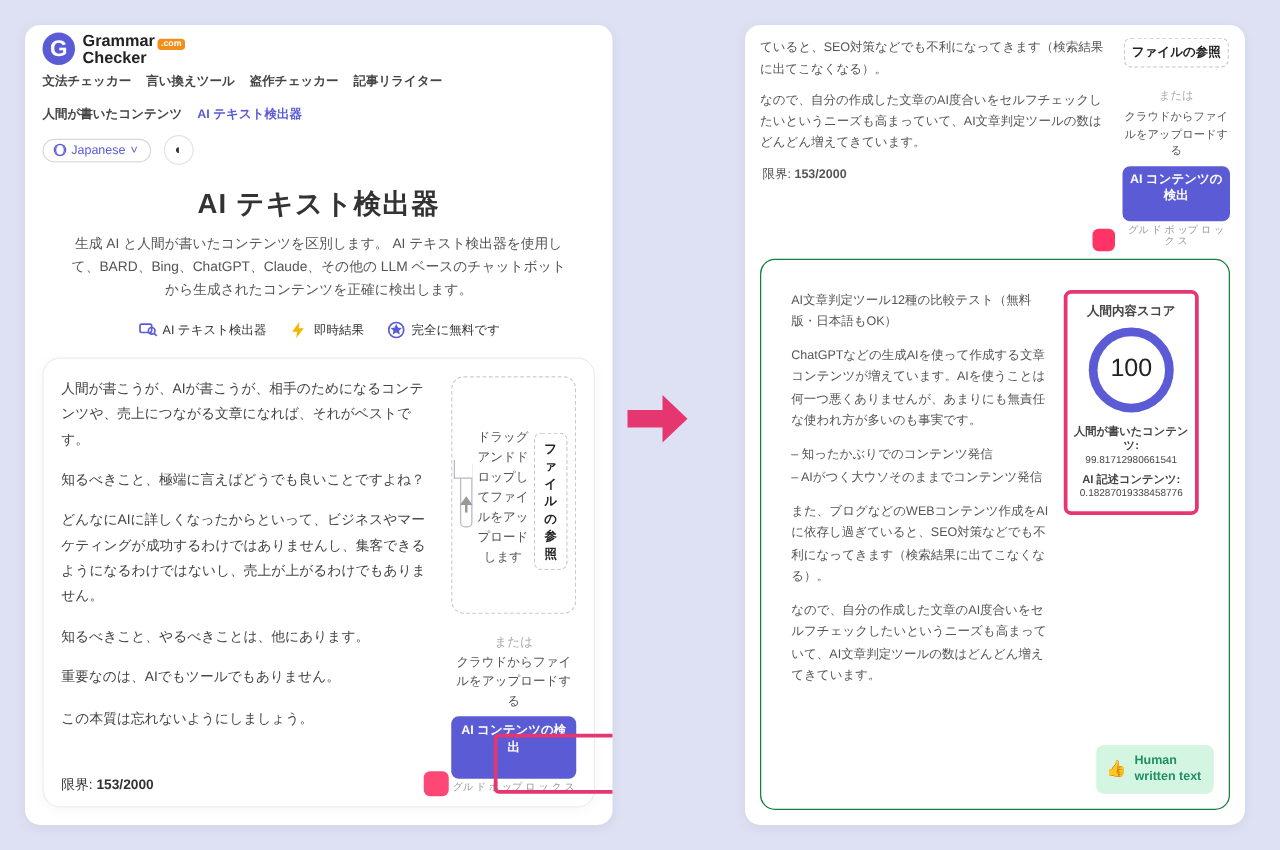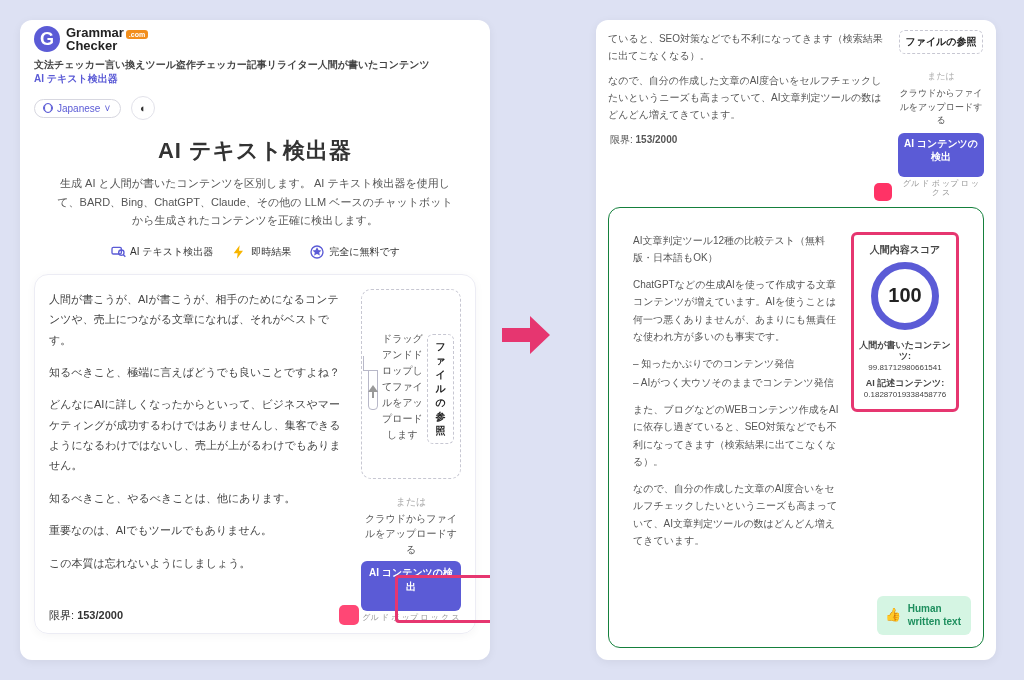--- a/index.html
+++ b/index.html
@@ -22,21 +22,21 @@
   }
   .logo-bar { padding:6px 14px 0; display:flex; align-items:center; gap:6px;}
   .logo-g {
     width:26px; height:26px;border-radius:50%;
     background:#5b5bd6; color:#fff; font-weight:900; font-size:18px;
     display:flex; align-items:center; justify-content:center;
   }
   .logo-text { font-weight:800; font-size:13px; color:#222; line-height:1; }
   .logo-com { background:#f28e1c; color:#fff; font-size:7px; padding:1px 3px; border-radius:3px; margin-left:2px;}
   .nav {
-    display:flex; padding:6px 14px 6px; flex-wrap:wrap;
+    display:flex; gap:12px; padding:6px 14px 6px; flex-wrap:wrap;
     font-size:10px; color:#444; font-weight:600;
   }
   .nav span.active { color:#5b5bd6; }
   .lang-row { padding:4px 14px 6px; display:flex; align-items:center; gap:10px;}
   .lang-sel {
     border:1px solid #d7d7e0; border-radius:14px; padding:3px 10px 3px 8px;
     font-size:10px; color:#5b5bd6; display:flex; align-items:center; gap:4px;
   }
   .globe { width:10px; height:10px; border:1.5px solid #5b5bd6; border-radius:50%; position:relative;}
   .globe::before{content:"";position:absolute;inset:0;border-left:1px solid #5b5bd6;border-right:1px solid #5b5bd6;border-radius:50%;}
@@ -159,21 +159,21 @@
     text-align:center; font-size:9px; color:#444;
     border:3px solid #e63670; border-radius:6px;
     padding:8px 4px 6px; align-self:flex-start;
   }
   .score-title{ font-weight:700; font-size:10px; line-height:1.3; margin-bottom:6px;}
   .ring{
     width:68px; height:68px; border-radius:50%;
     border:7px solid #5b5bd6; display:flex; align-items:center; justify-content:center;
     margin-bottom:8px;
   }
-  .ring span{ font-size:20px; font-weight:700; color:#222;}
+  .ring span{ font-size:20px; font-weight:400; color:#222;}
   .score-lbl{ font-weight:600; font-size:9px; line-height:1.3; margin-top:2px;}
   .score-val{ font-size:8px; word-break:break-all; margin-bottom:4px;}
   .badge{
     position:absolute; right:12px; bottom:12px;
     background:#d5f5e3; border-radius:6px; padding:7px 10px 7px 8px;
     font-size:10px; color:#1e8f5e; font-weight:700; line-height:1.25;
     display:flex; align-items:center; gap:6px;
   }
   .thumb{ font-size:13px; }
 </style>

